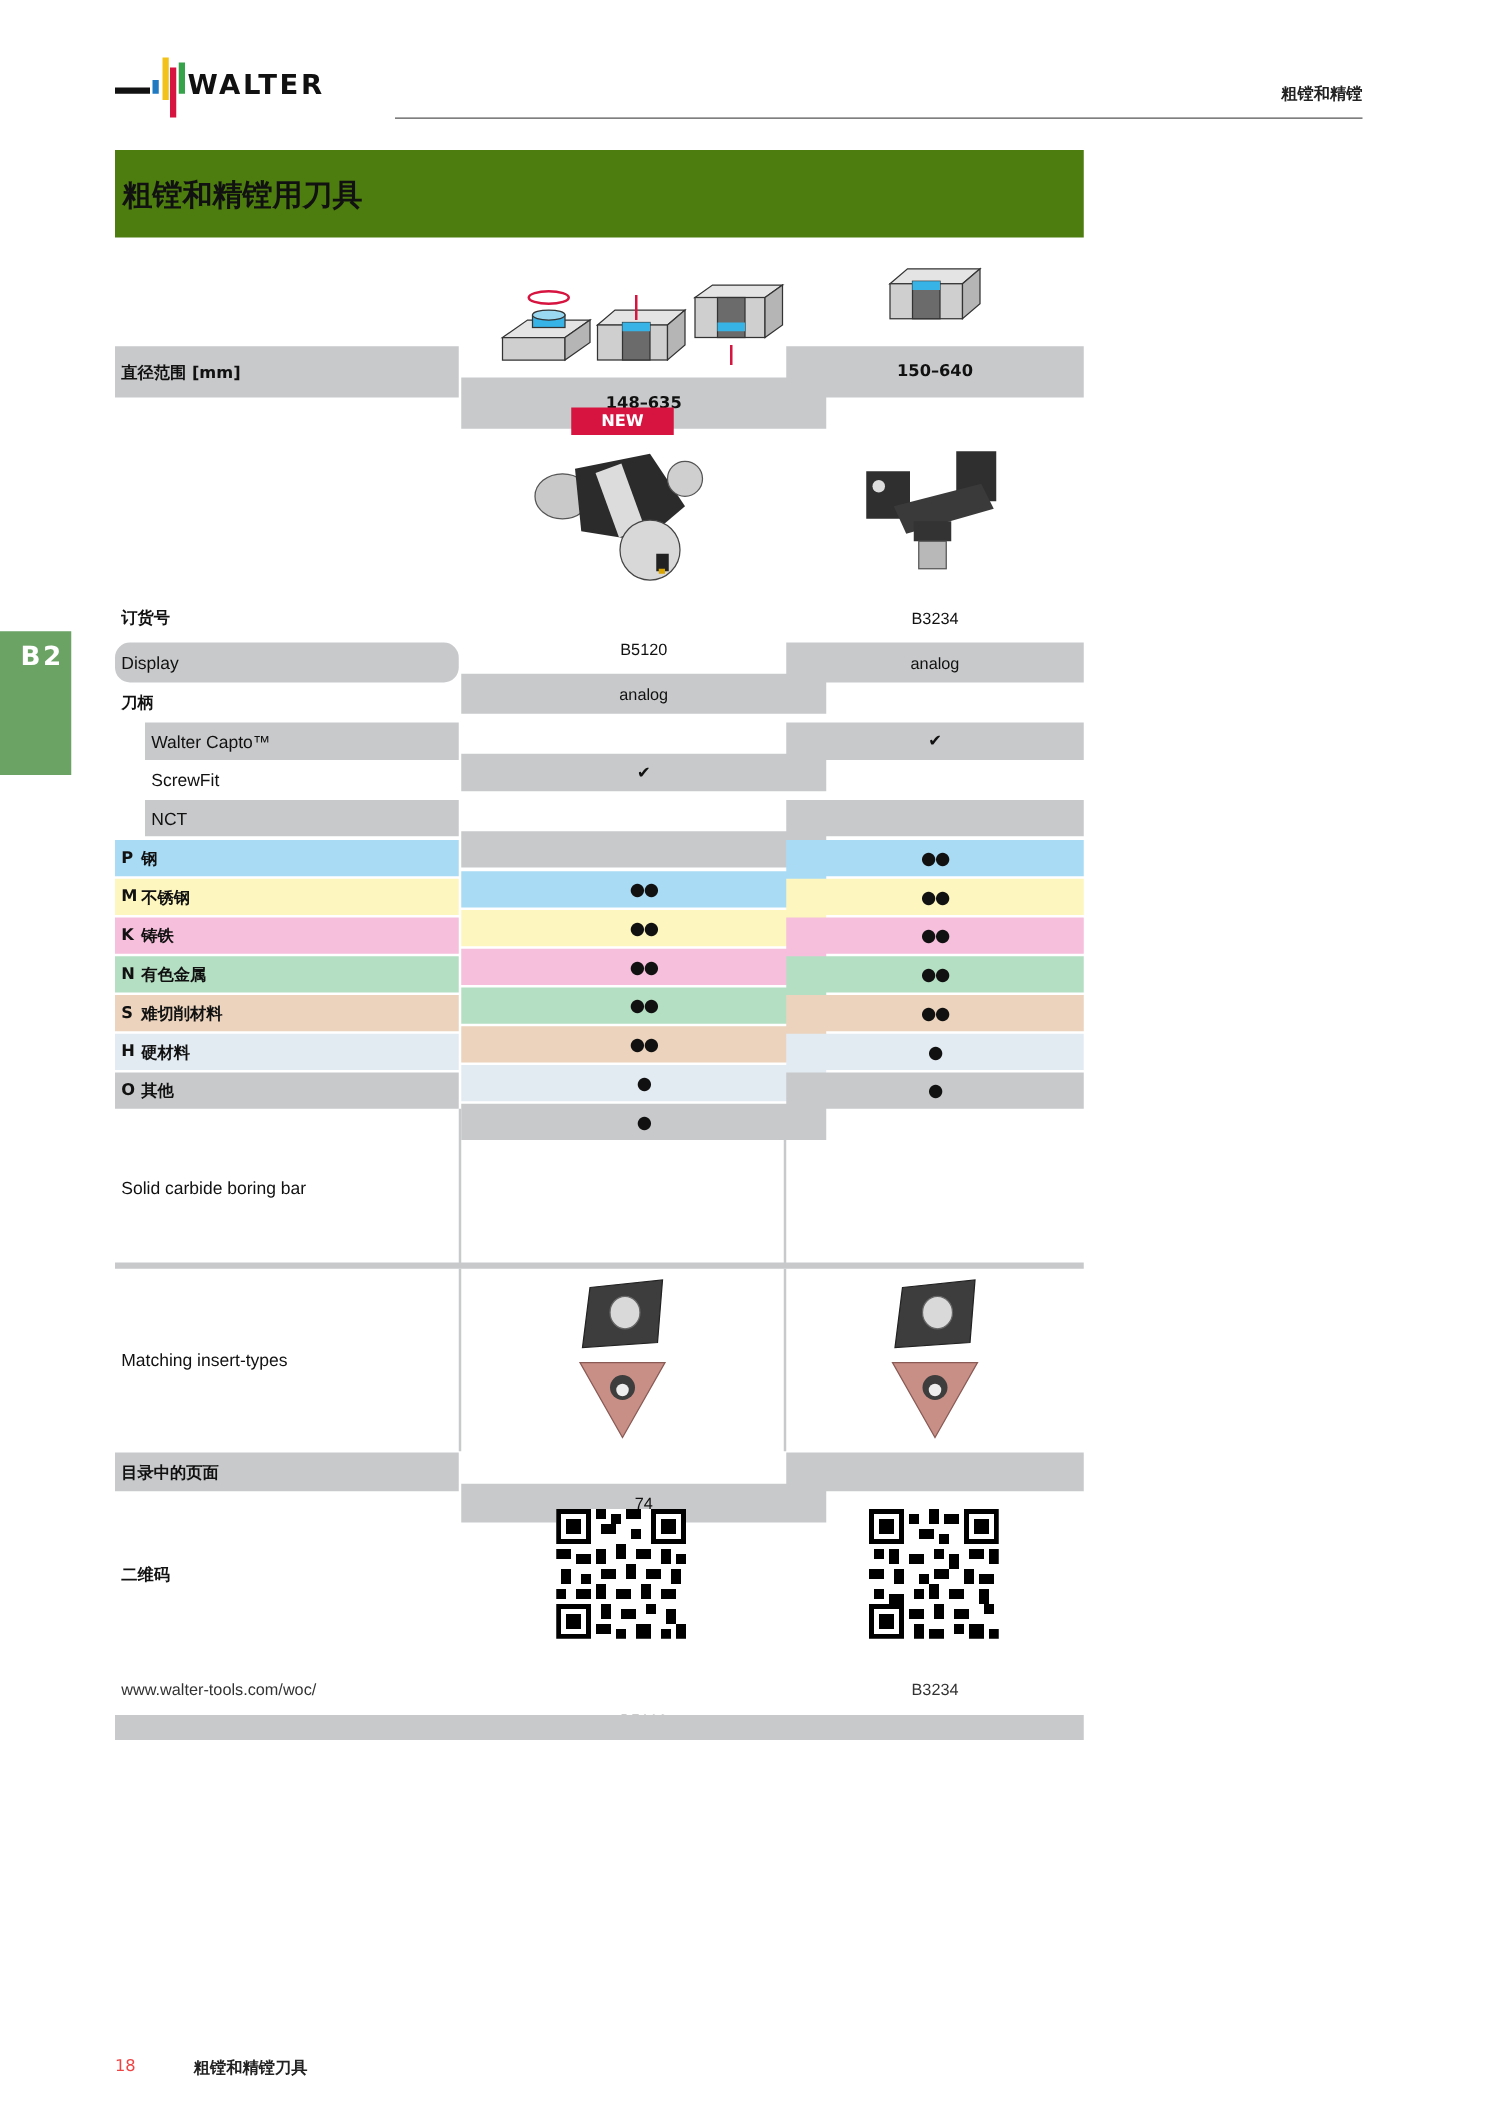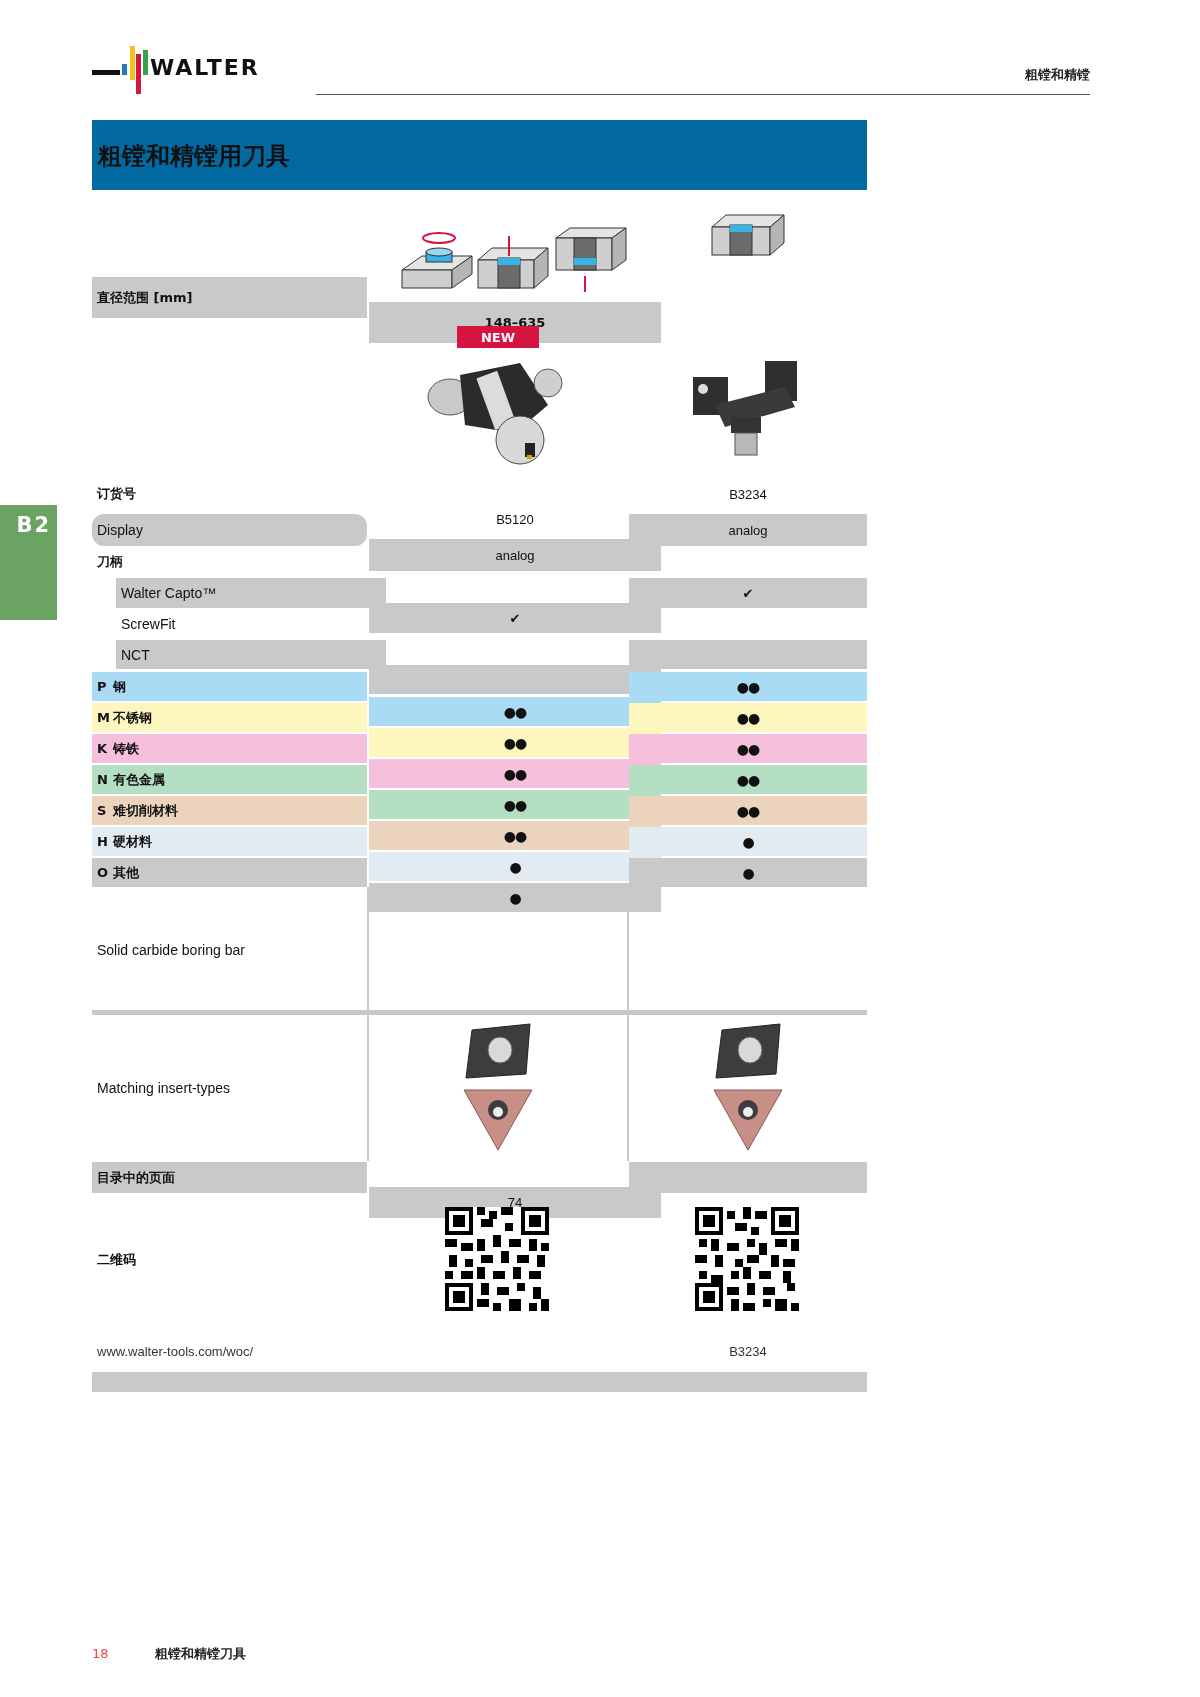--- a/index.html
+++ b/index.html
@@ -6,30 +6,30 @@
   body { width: 1200px; height: 1697px; background: #ffffff; position: relative; font-family: "DejaVu Sans", "Liberation Sans", sans-serif; color: #111; overflow: hidden; }
   .abs { position: absolute; }
   
   .logo { left: 92px; top: 44px; width: 200px; height: 52px; }
   .header-line { left: 316px; top: 94px; width: 774px; height: 1px; background: #555; }
   .header-section { right: 110px; top: 66px; font-size: 13px; font-weight: bold; color: #222; }
   
   .side-tab { left: 0; top: 505px; width: 57px; height: 115px; background: #6aa364; }
   .side-tab span { position: absolute; right: 6px; top: 8px; color: #fff; font-size: 21px; font-weight: bold; letter-spacing: 2px; margin-left: 28px; }
   
-  .title-band { left: 92px; top: 120px; width: 775px; height: 70px; background: #0369a1; padding-left: 16px; }
+  .title-band { left: 92px; top: 120px; width: 775px; height: 70px; background: #4d7c0f; padding-left: 16px; }
   .title-band span { position: absolute; left: 6px; top: 20px; font-size: 24px; font-weight: bold; color: #111; }
   
   .row { position: absolute; left: 92px; width: 775px; }
   .cell { position: absolute; top: 0; height: 100%; display: flex; align-items: center; font-size: 13px; }
   .c0 { left: 0; width: 275px; padding-left: 5px; }
   .c1 { left: 277px; width: 292px; justify-content: center; margin-top: 25px; }
   .c2 { left: 537px; width: 238px; justify-content: center; }
   .gray .c0, .gray .c1, .gray .c2 { background: #c8c9cb; }
-  .subgray .c0 { background: #c8c9cb; left: 24px; width: 270px; padding-left: 5px; }
+  .subgray .c0 { background: #c8c9cb; left: 24px; width: 251px; padding-left: 5px; }
   .subgray .c1, .subgray .c2 { background: #c8c9cb; }
   .sub .c0 { left: 24px; width: 251px; padding-left: 5px; }
   .bold { font-weight: bold; }
   .condensed { font-family: "Liberation Sans", sans-serif; font-size: 13px; }
   .mat .c0, .mat .c1, .mat .c2 { background: var(--bg); }
   .mat .letter { display: inline-block; width: 16px; font-weight: bold; font-size: 13px; }
   .mat .name { font-weight: bold; font-size: 13px; }
   .dots { font-size: 14px; letter-spacing: -1px; }
   .vline { position: absolute; width: 2px; background: #c8c9cb; }
   .hbar { position: absolute; left: 92px; width: 775px; background: #c8c9cb; }
@@ -95,20 +95,21 @@
       <polygon points="60,14 74,2 74,30 60,42" fill="#b5b5b5" stroke="#333"></polygon>
       <rect x="20" y="12" width="22" height="30" fill="#6b6b6b" stroke="#333"></rect>
       <rect x="20" y="12" width="22" height="7" fill="#38b3e6"></rect>
     </svg>
   </div>
 </div>
 
 <div class="row gray" style="top:277px;height:41px;">
   <div class="cell c0 bold">直径范围 [mm]</div>
   <div class="cell c1 bold">148–635</div>
+  <div class="cell c2 bold">150–640</div>
 </div>
 
 <div class="abs new-badge">NEW</div>
 
 <div class="img" style="left:420px;top:355px;width:150px;height:115px;">
   <svg width="150" height="115" viewBox="0 0 150 115">
     <ellipse cx="30" cy="42" rx="22" ry="18" fill="#c9c9c9" stroke="#555"></ellipse>
     <polygon points="40,20 100,8 128,50 95,78 45,70" fill="#2b2b2b"></polygon>
     <rect x="65" y="18" width="22" height="55" fill="#dcdcdc" transform="rotate(-20 76 45)"></rect>
     <ellipse cx="128" cy="28" rx="14" ry="14" fill="#cfcfcf" stroke="#555"></ellipse>

